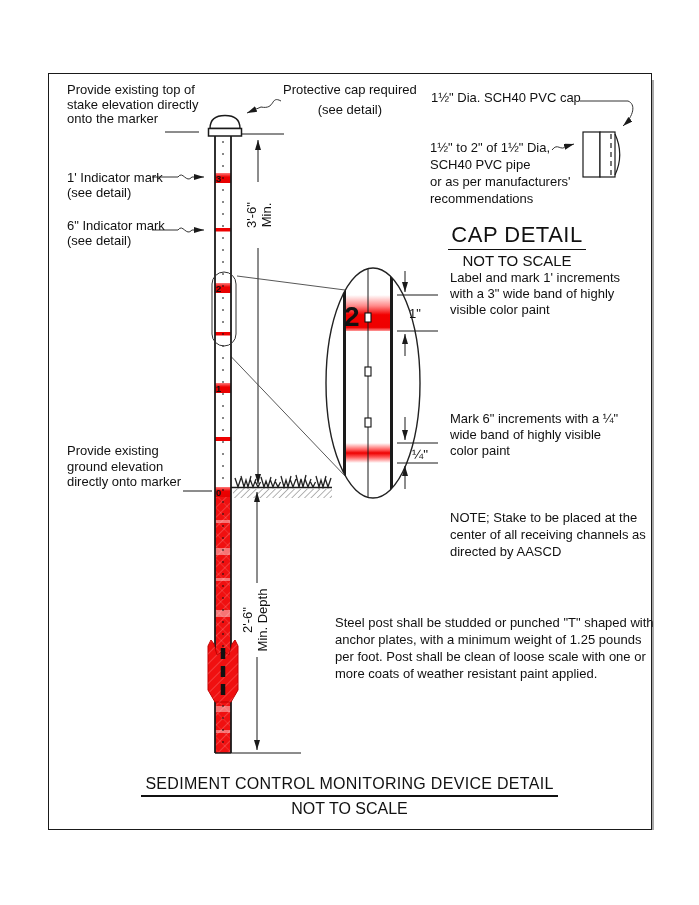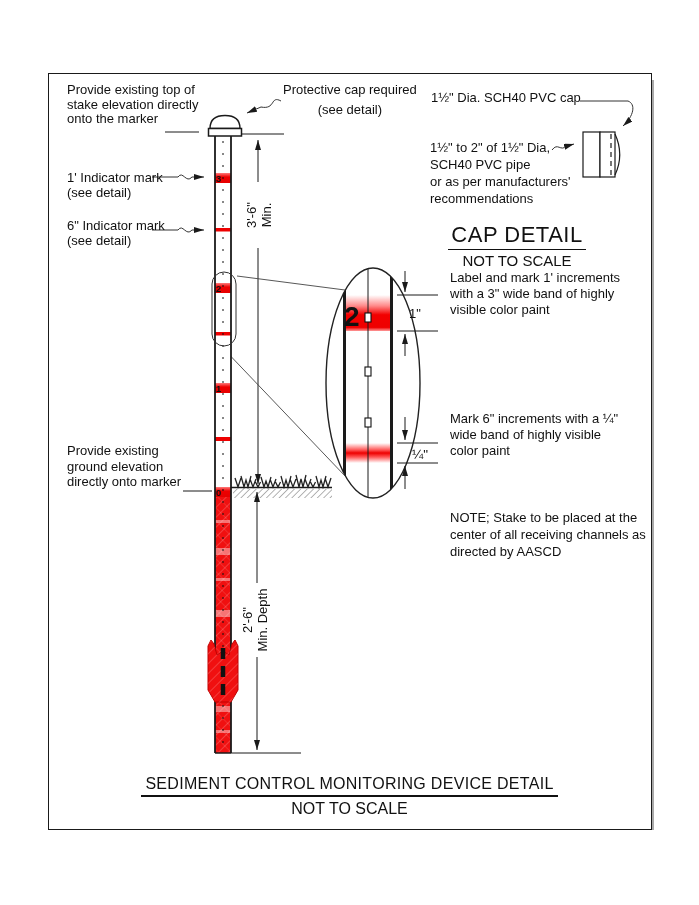--- a/index.html
+++ b/index.html
@@ -220,19 +220,23 @@
 visible color paint</div>
   <div class="lbl lbl-r" style="left:450px;top:411px;">Mark 6" increments with a ¼"
 wide band of highly visible
 color paint</div>
   <div class="lbl" style="left:67px;top:443px;line-height:15.5px;">Provide existing
 ground elevation
 directly onto marker</div>
   <div class="lbl note" style="left:450px;top:509px;">NOTE; Stake to be placed at the
 center of all receiving channels as
 directed by AASCD</div>
+  <div class="lbl note" style="left:335px;top:614px;">Steel post shall be studded or punched "T" shaped with
+anchor plates, with a minimum weight of 1.25 pounds
+per foot. Post shall be clean of loose scale with one or
+more coats of weather resistant paint applied.</div>
 
   <div class="title-block">
     <div class="main-title">SEDIMENT CONTROL MONITORING DEVICE DETAIL</div>
     <div class="main-scale">NOT TO SCALE</div>
   </div>
 
 </div>
 
 </body></html>

